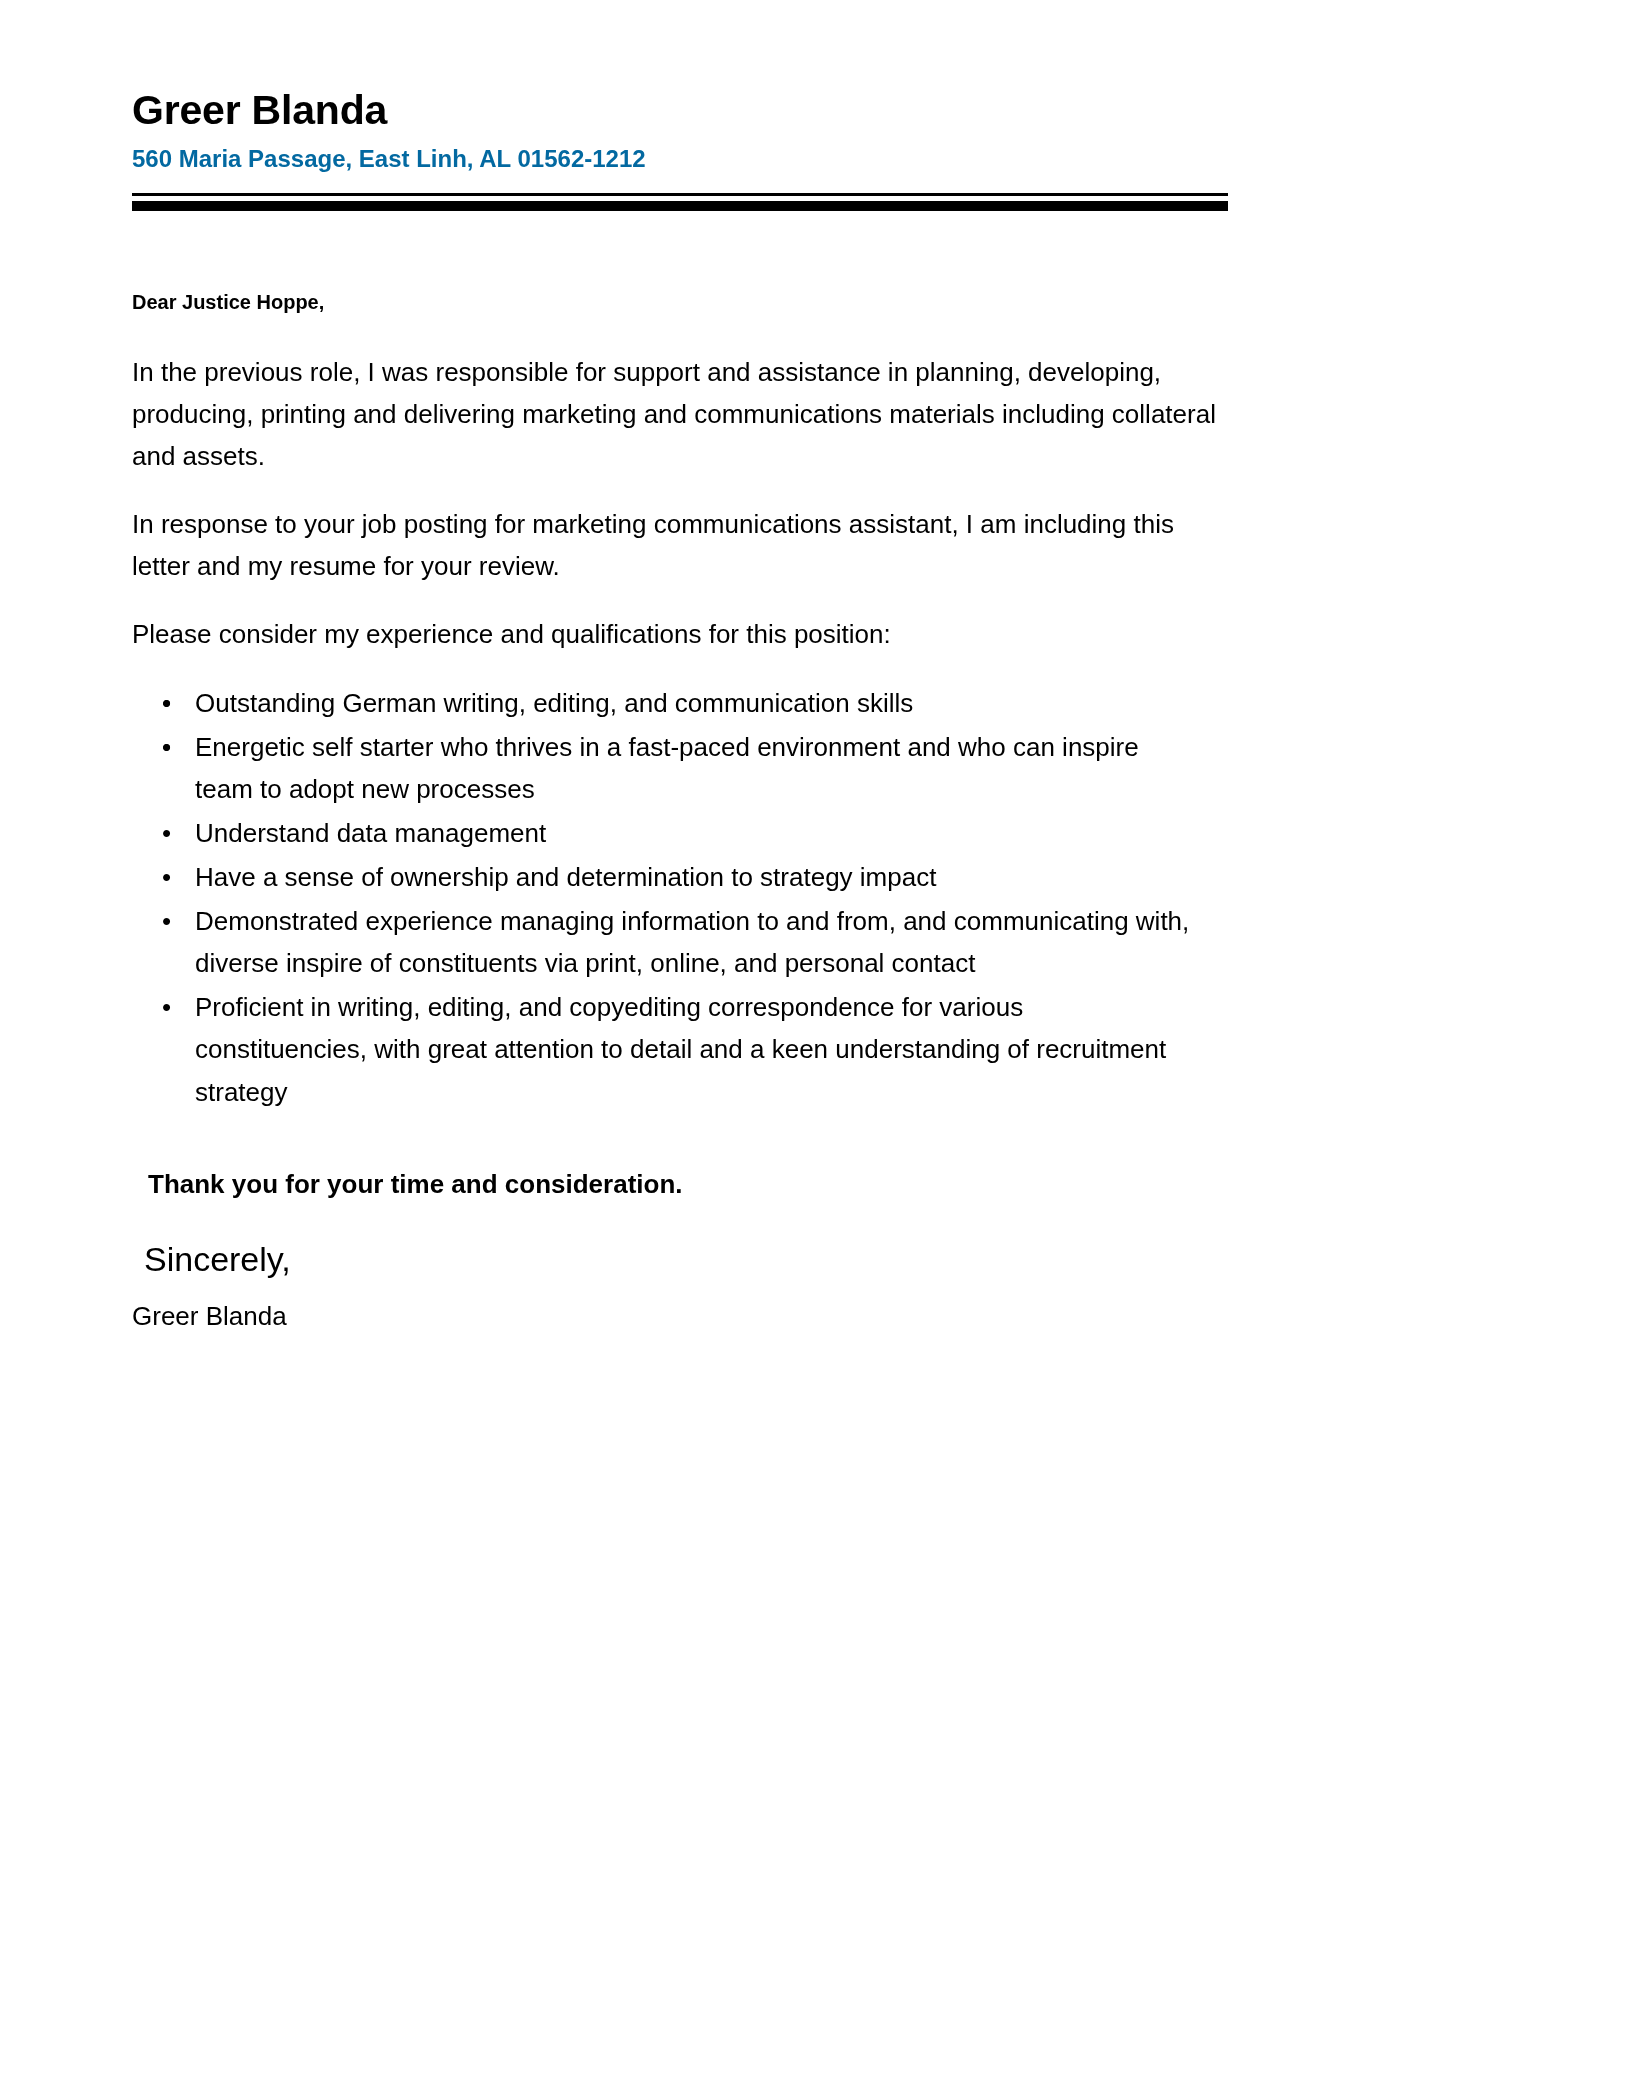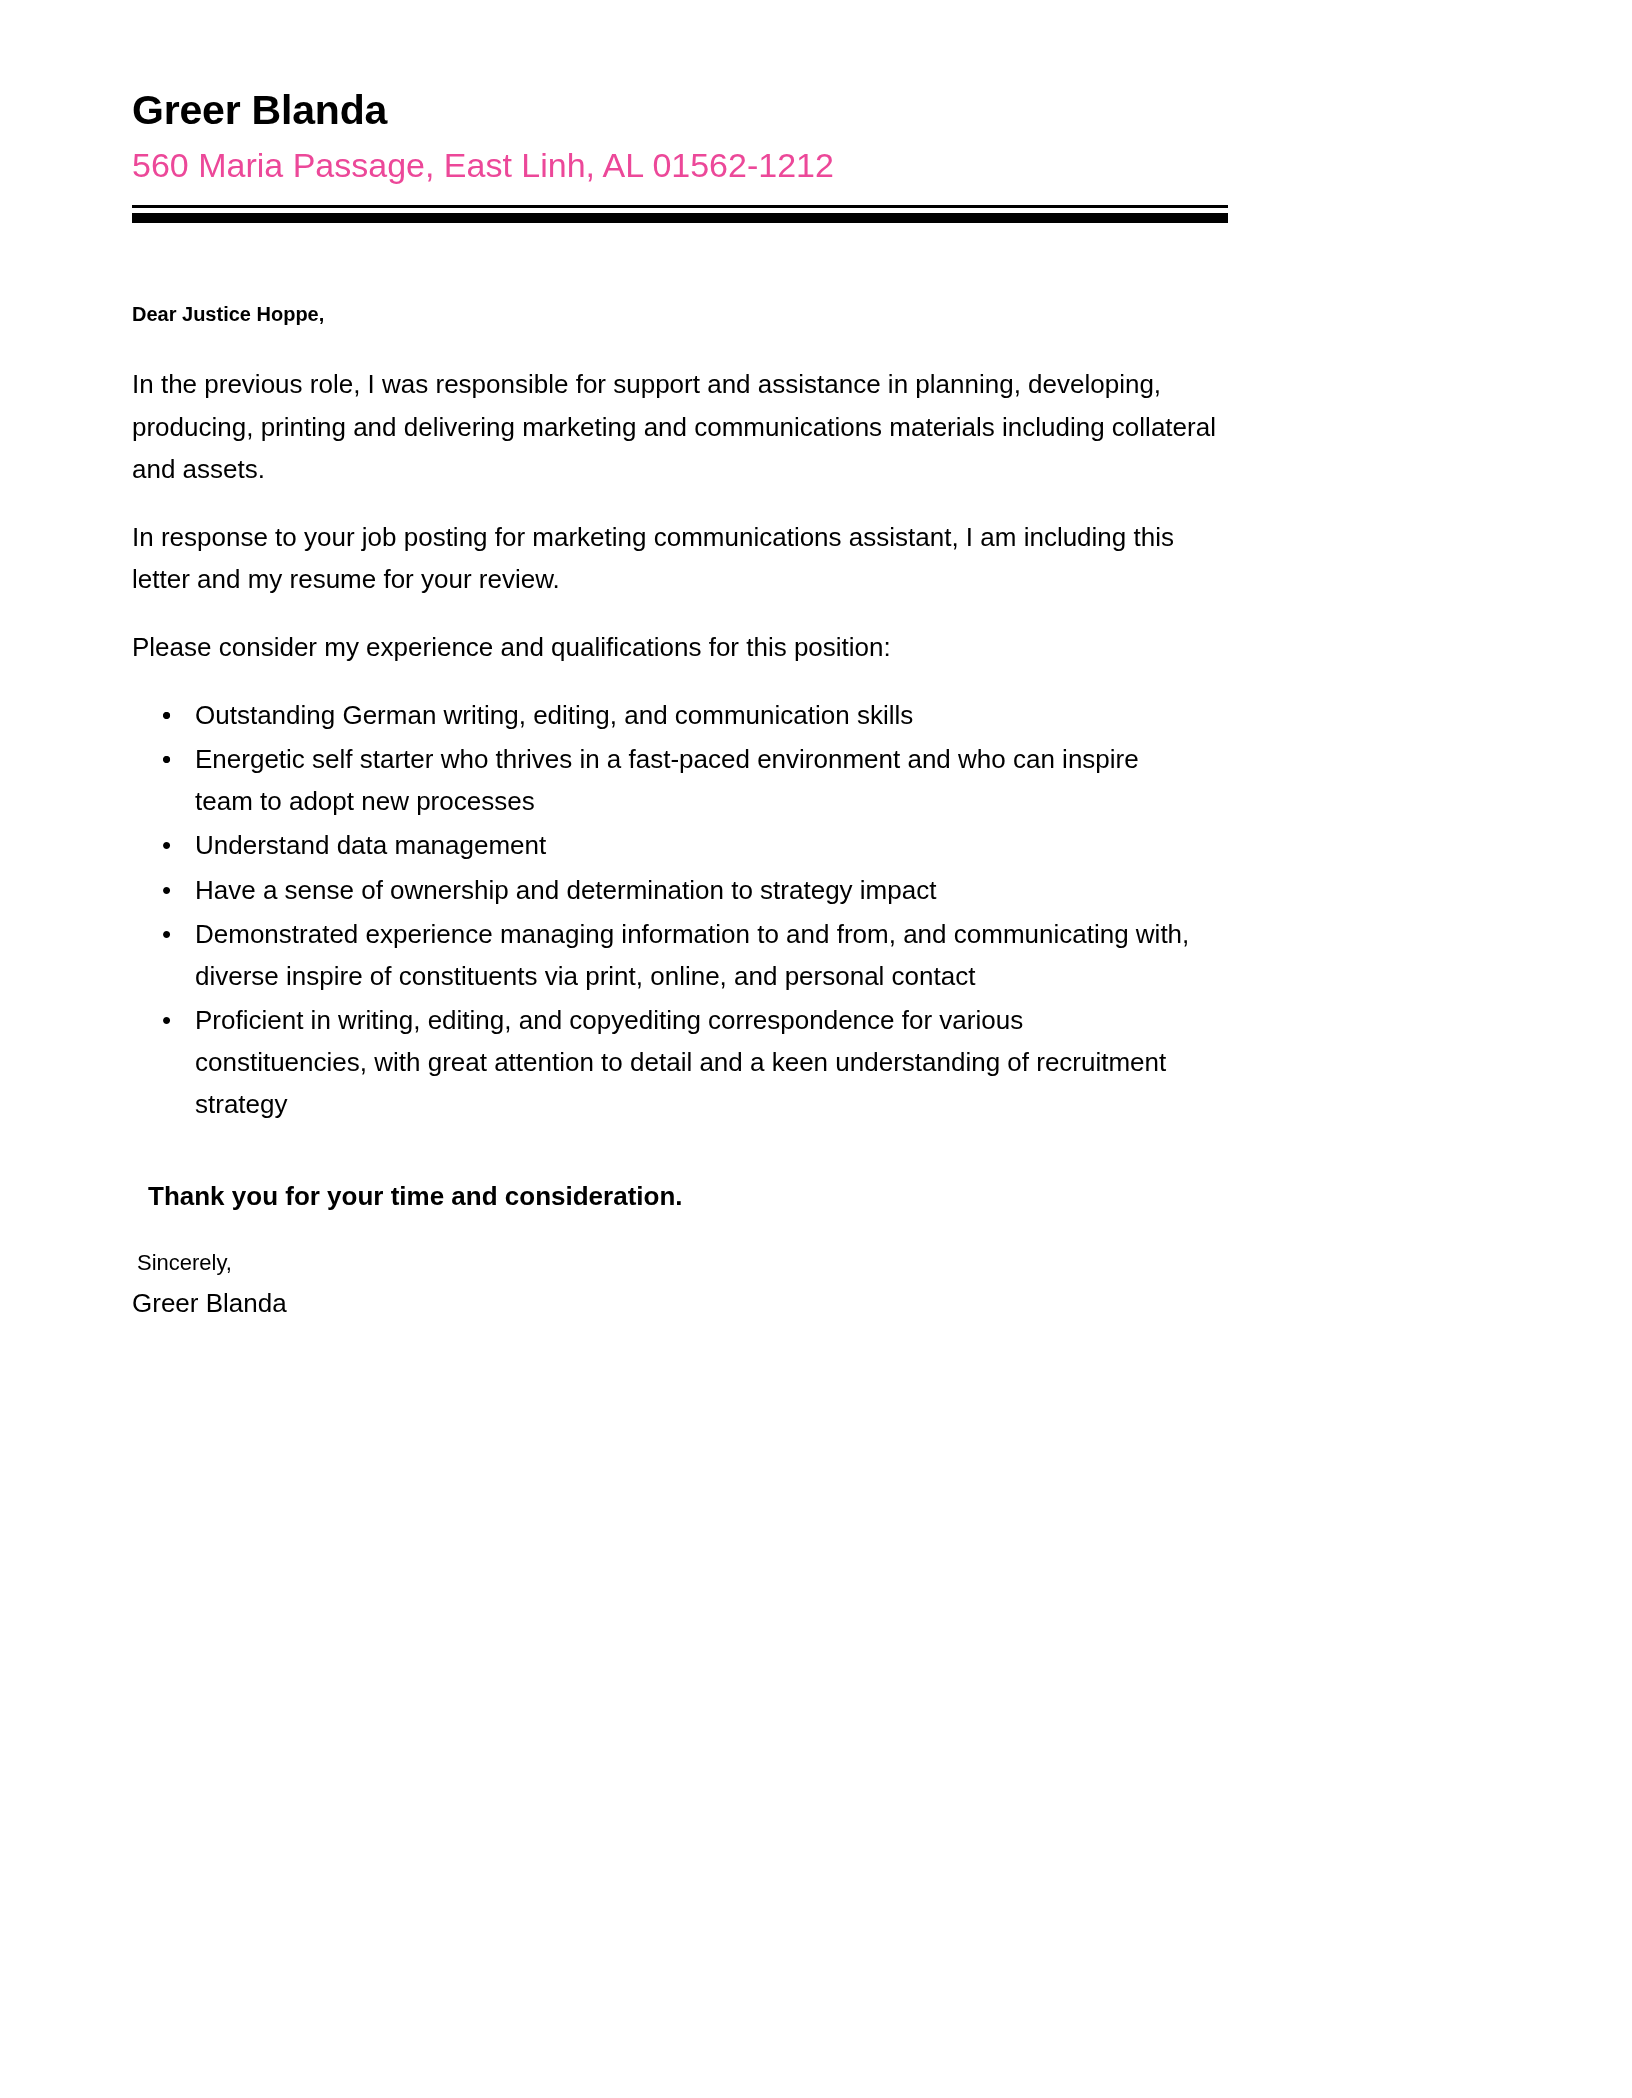--- a/index.html
+++ b/index.html
@@ -29,25 +29,25 @@
   .sender-name {
     font-size: 41px;
     font-weight: bold;
     line-height: 1.12;
     letter-spacing: -0.2px;
     margin: 0 0 10px 0;
     color: #000000;
   }
 
   .sender-address {
-    font-size: 34px;
-    font-weight: normal;
+    font-size: 24px;
+    font-weight: bold;
     line-height: 1.25;
     margin: 0;
-    color: #ec4899;
+    color: #0369a1;
   }
 
   
   .header-rule {
     margin-top: 19px;
     width: 100%;
   }
   .header-rule .rule-thin {
     height: 3px;
     background: #000000;
@@ -108,23 +108,23 @@
   }
 
   .closing-bold {
     font-size: 26px;
     font-weight: bold;
     line-height: 1.5;
     margin: 52px 0 30px 16px;
   }
 
   .signoff {
-    font-size: 22px;
+    font-size: 34px;
     line-height: 1.5;
-    margin: 5px;
+    margin: 12px;
   }
 
   .signoff-name {
     font-size: 26px;
     line-height: 1.5;
     margin: 5px 0 0 0;
   }
 </style>
 </head>
 <body>

